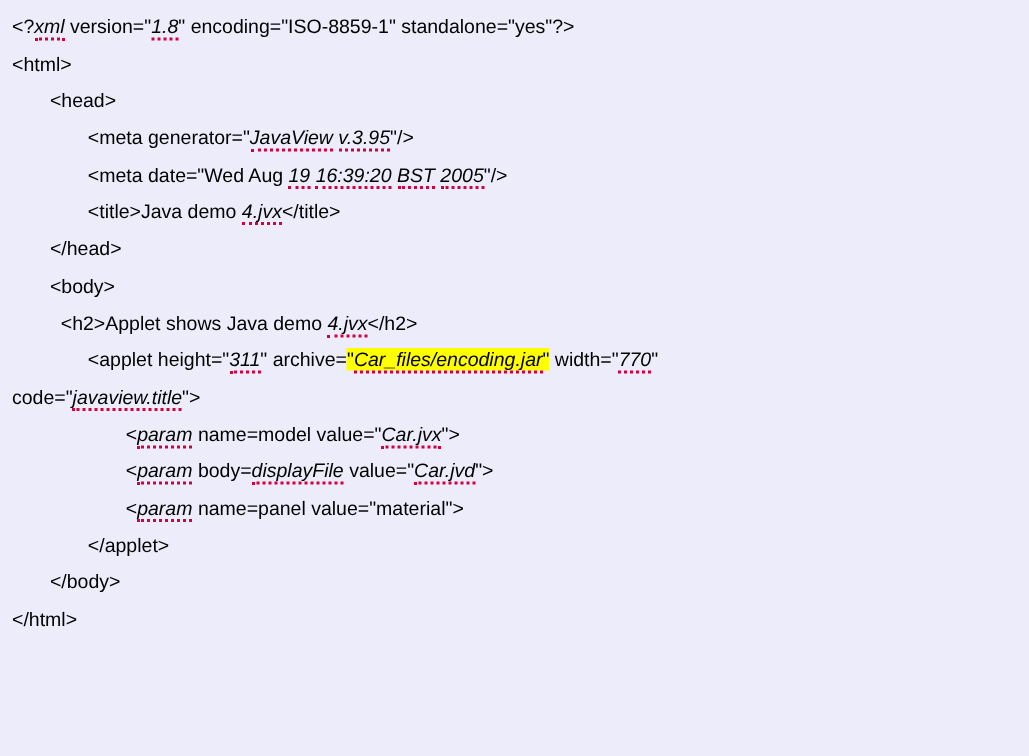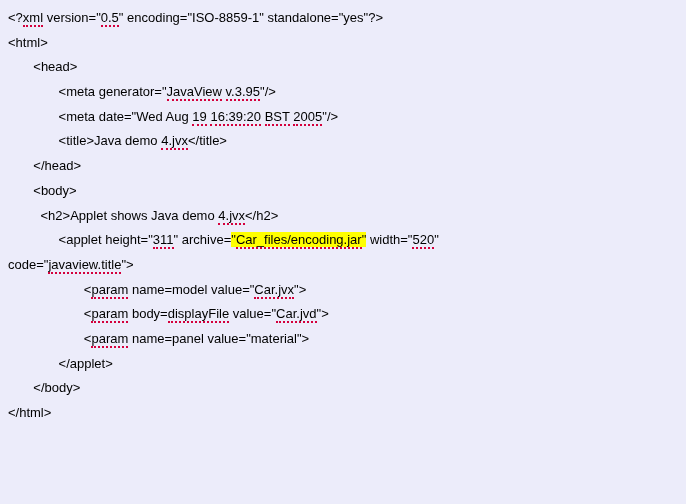--- a/index.html
+++ b/index.html
@@ -16,34 +16,35 @@
   .code-container {
     white-space: pre-wrap;
     word-wrap: break-word;
   }
   .highlight {
     background-color: #FFFF00;
   }
   .sq {
     border-bottom: 2px dotted #D4003C;
     padding-bottom: 0px;
+    font-style: italic;
   }
 </style>
 </head>
 <body>
 
-<div class="code-container"><span><span>&lt;?</span><span class="sq">xml</span><span> version="</span><span class="sq">0.5</span><span>" encoding="ISO-8859-1" standalone="yes"?&gt;</span></span>
+<div class="code-container"><span><span>&lt;?</span><span class="sq">xml</span><span> version="</span><span class="sq">1.8</span><span>" encoding="ISO-8859-1" standalone="yes"?&gt;</span></span>
 <span>&lt;html&gt;</span>
 <span>       &lt;head&gt;</span>
 <span><span>              &lt;meta generator="</span><span class="sq">JavaView</span><span> </span><span class="sq">v.3.95</span><span>"/&gt;</span></span>
 <span><span>              &lt;meta date="Wed Aug </span><span class="sq">19</span><span> </span><span class="sq">16:39:20</span><span> </span><span class="sq">BST</span><span> </span><span class="sq">2005</span><span>"/&gt;</span></span>
 <span><span>              &lt;title&gt;Java demo </span><span class="sq">4.jvx</span><span>&lt;/title&gt;</span></span>
 <span>       &lt;/head&gt;</span>
 <span>       &lt;body&gt;</span>
 <span><span>         &lt;h2&gt;Applet shows Java demo </span><span class="sq">4.jvx</span><span>&lt;/h2&gt;</span></span>
-<span><span>              &lt;applet height="</span><span class="sq">311</span><span>" archive=</span><span class="highlight"><span>"</span><span class="sq">Car_files/encoding.jar</span><span>"</span></span><span> width="</span><span class="sq">520</span><span>"</span></span>
+<span><span>              &lt;applet height="</span><span class="sq">311</span><span>" archive=</span><span class="highlight"><span>"</span><span class="sq">Car_files/encoding.jar</span><span>"</span></span><span> width="</span><span class="sq">770</span><span>"</span></span>
 <span><span>code="</span><span class="sq">javaview.title</span><span>"&gt;</span></span>
 <span><span>                     &lt;</span><span class="sq">param</span><span> name=model value="</span><span class="sq">Car.jvx</span><span>"&gt;</span></span>
 <span><span>                     &lt;</span><span class="sq">param</span><span> body=</span><span class="sq">displayFile</span><span> value="</span><span class="sq">Car.jvd</span><span>"&gt;</span></span>
 <span><span>                     &lt;</span><span class="sq">param</span><span> name=panel value="material"&gt;</span></span>
 <span>              &lt;/applet&gt;</span>
 <span>       &lt;/body&gt;</span>
 <span>&lt;/html&gt;</span></div>
 
 </body></html>

